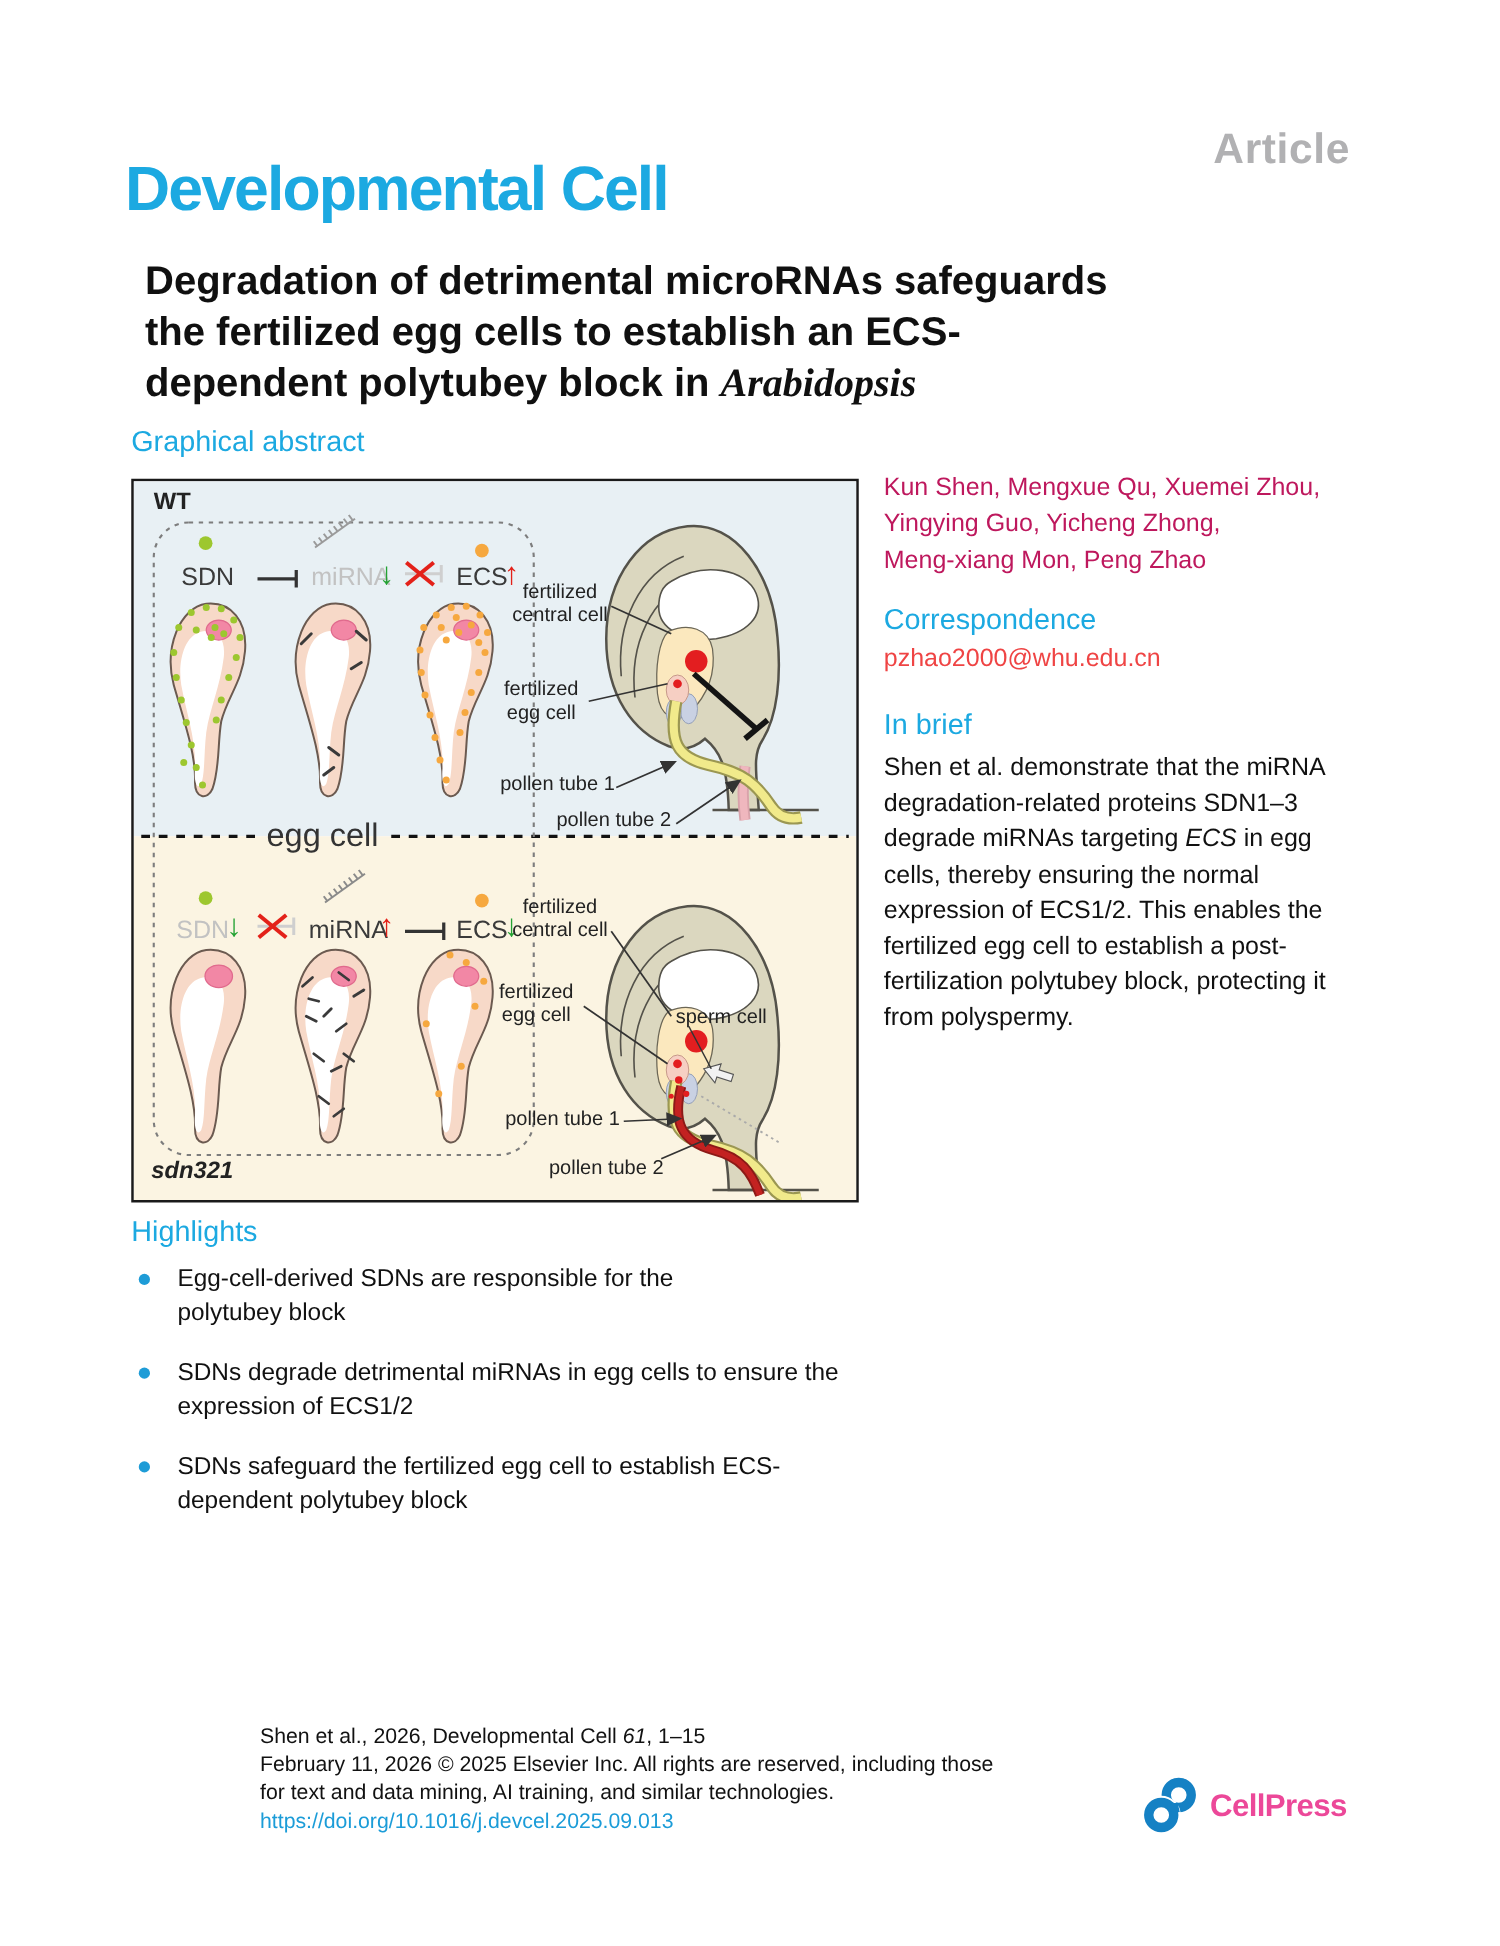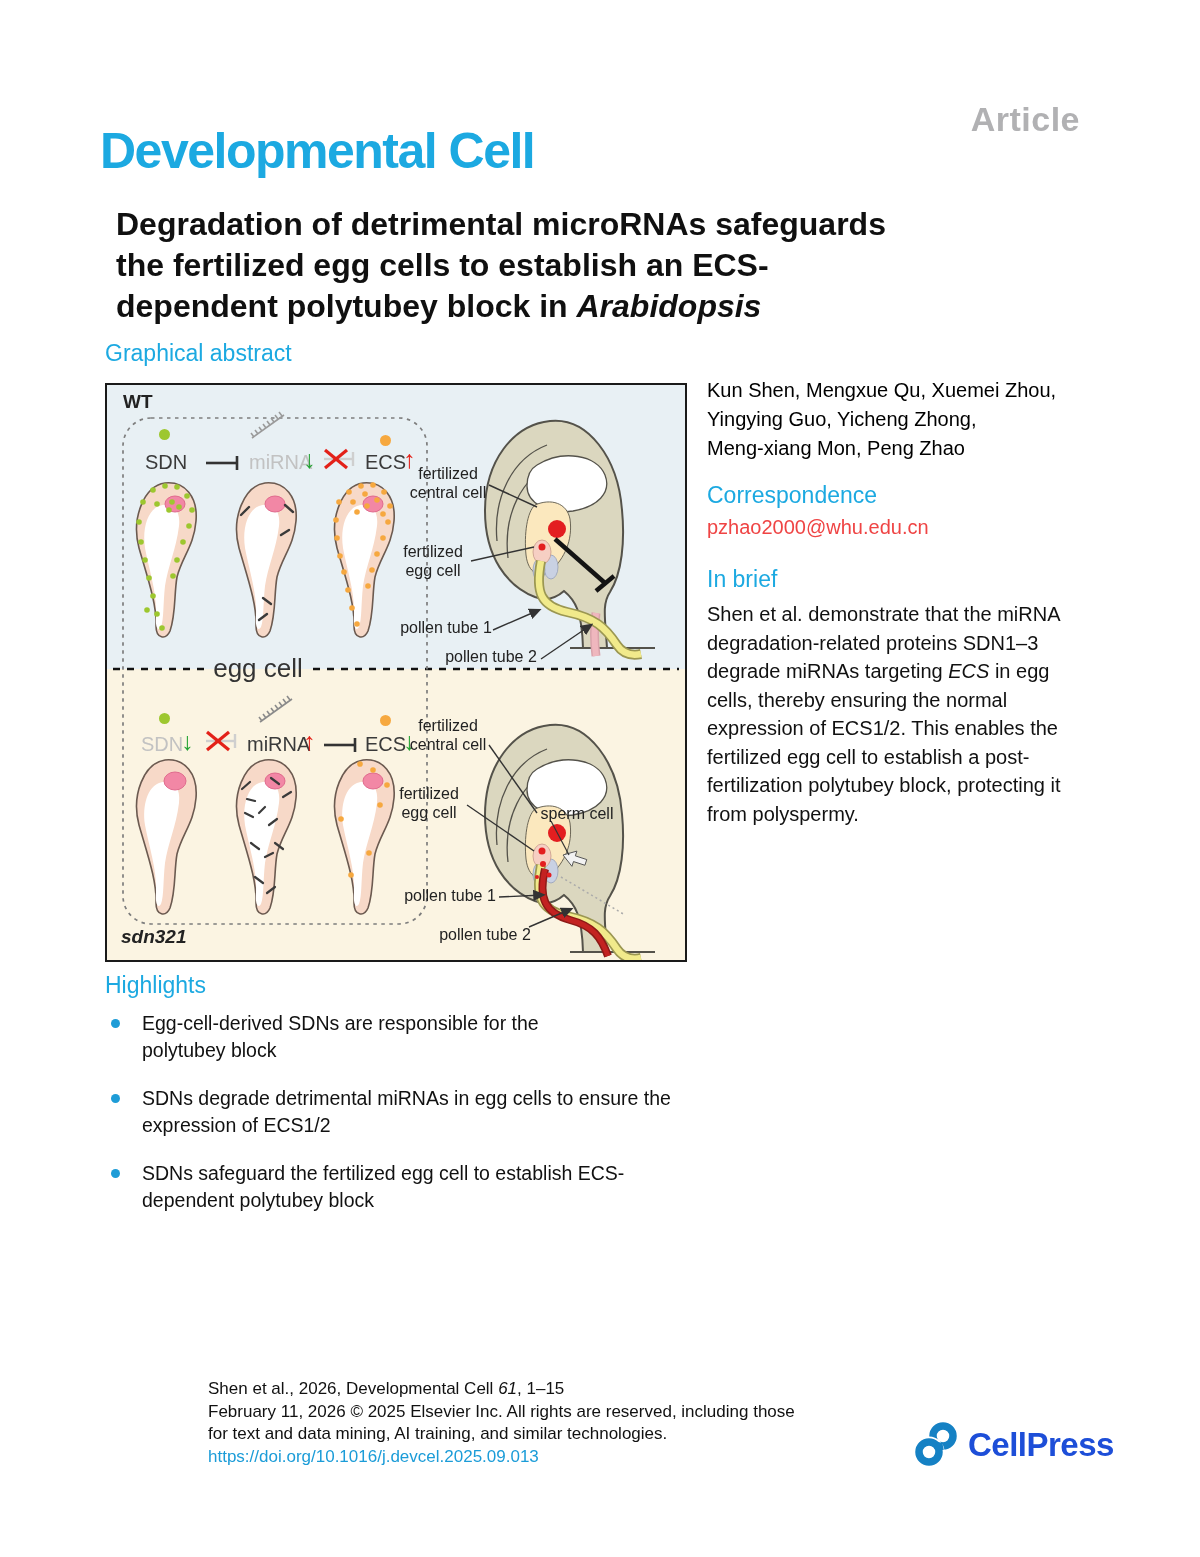--- a/index.html
+++ b/index.html
@@ -4,21 +4,21 @@
 <style>
   html,body{margin:0;padding:0;background:#ffffff;}
   .page{position:relative;width:1200px;height:1557px;background:#fff;
         font-family:"Liberation Sans","DejaVu Sans",sans-serif;color:#111;overflow:hidden;}
   .abs{position:absolute;}
 
   .article-label{left:780px;top:100px;width:300px;text-align:right;
     font-size:34px;font-weight:bold;color:#b1b1b3;letter-spacing:0.5px;}
   .journal{left:100px;top:122px;font-size:50px;font-weight:bold;color:#1ca9e1;letter-spacing:-1.5px;margin:0;}
   .paper-title{left:104px;top:192px;width:1000px;font-size:32px;font-weight:bold;line-height:41px;color:#101010;margin:12px;}
-  .paper-title em{font-style:italic;}
+  .paper-title em{font-style:italic;font-family:Liberation Serif, serif;}
 
   .sec-head{font-size:23px;color:#1ca9e1;font-weight:normal;margin:0;}
 
   
   .ga-box{left:105px;top:383px;width:578px;height:575px;border:2px solid #1a1a1a;}
   .ga-box svg{position:absolute;left:0;top:0;}
   .fig-lab{position:absolute;font-size:16px;line-height:1.16;color:#222;text-align:center;white-space:pre-line;}
   .wt-lab{left:16px;top:6px;font-size:19px;font-weight:bold;color:#222;text-align:center;}
   .mut-lab{left:14px;top:541px;font-size:19px;font-weight:bold;font-style:italic;color:#222;}
   .eggcell-lab{left:96px;top:268px;width:110px;text-align:center;font-size:26px;color:#333;background:transparent;}
@@ -27,37 +27,37 @@
   .arr{position:absolute;font-size:25px;font-weight:bold;line-height:1;}
   .arr.green{color:#23a233;}
   .arr.red{color:#e32119;}
   .dot{position:absolute;width:11px;height:11px;border-radius:50%;}
   .dot.green{background:#9dc72f;}
   .dot.orange{background:#f6a83f;}
   .icon{position:absolute;}
 
   
   .rcol{left:707px;width:398px;}
-  .authors-line{font-size:20px;line-height:29px;color:#000000;}
+  .authors-line{font-size:20px;line-height:29px;color:#be185d;}
   .email{font-size:20px;color:#ef4444;}
   .inbrief{font-size:20px;line-height:28.5px;color:#111;width:392px;}
   .inbrief em{font-style:italic;}
 
   
   .hl-list{left:105px;top:1010px;width:620px;}
   .hl-item{display:flex;margin-bottom:22px;}
   .hl-bullet{width:9px;height:9px;border-radius:50%;background:#1e9cd7;margin:9px 22px 0 6px;flex:none;}
   .hl-text{font-size:19.5px;line-height:26.5px;color:#111;white-space:pre-line;}
 
   
   .footer{left:208px;top:1378px;font-size:17px;line-height:22.5px;color:#111;}
   .footer em{font-style:italic;}
   .doi{color:#1b9cd8;text-decoration:none;display:inline-block;margin-top:0px;}
   .cellpress{left:912px;top:1420px;display:flex;align-items:center;}
-  .cp-text{font-size:33px;font-weight:bold;color:#1d4ed8;letter-spacing:-0.5px;margin-left:6px;}
+  .cp-text{font-size:25px;font-weight:bold;color:#ec4899;letter-spacing:-0.5px;margin-left:6px;}
 </style>
 </head>
 <body>
 
 <div class="page">
 
   <div class="abs article-label">Article</div>
   <h1 class="abs journal">Developmental Cell</h1>
   <h2 class="abs paper-title"><span>Degradation of detrimental microRNAs safeguards</span><br>
     <span>the fertilized egg cells to establish an ECS-</span><br>

